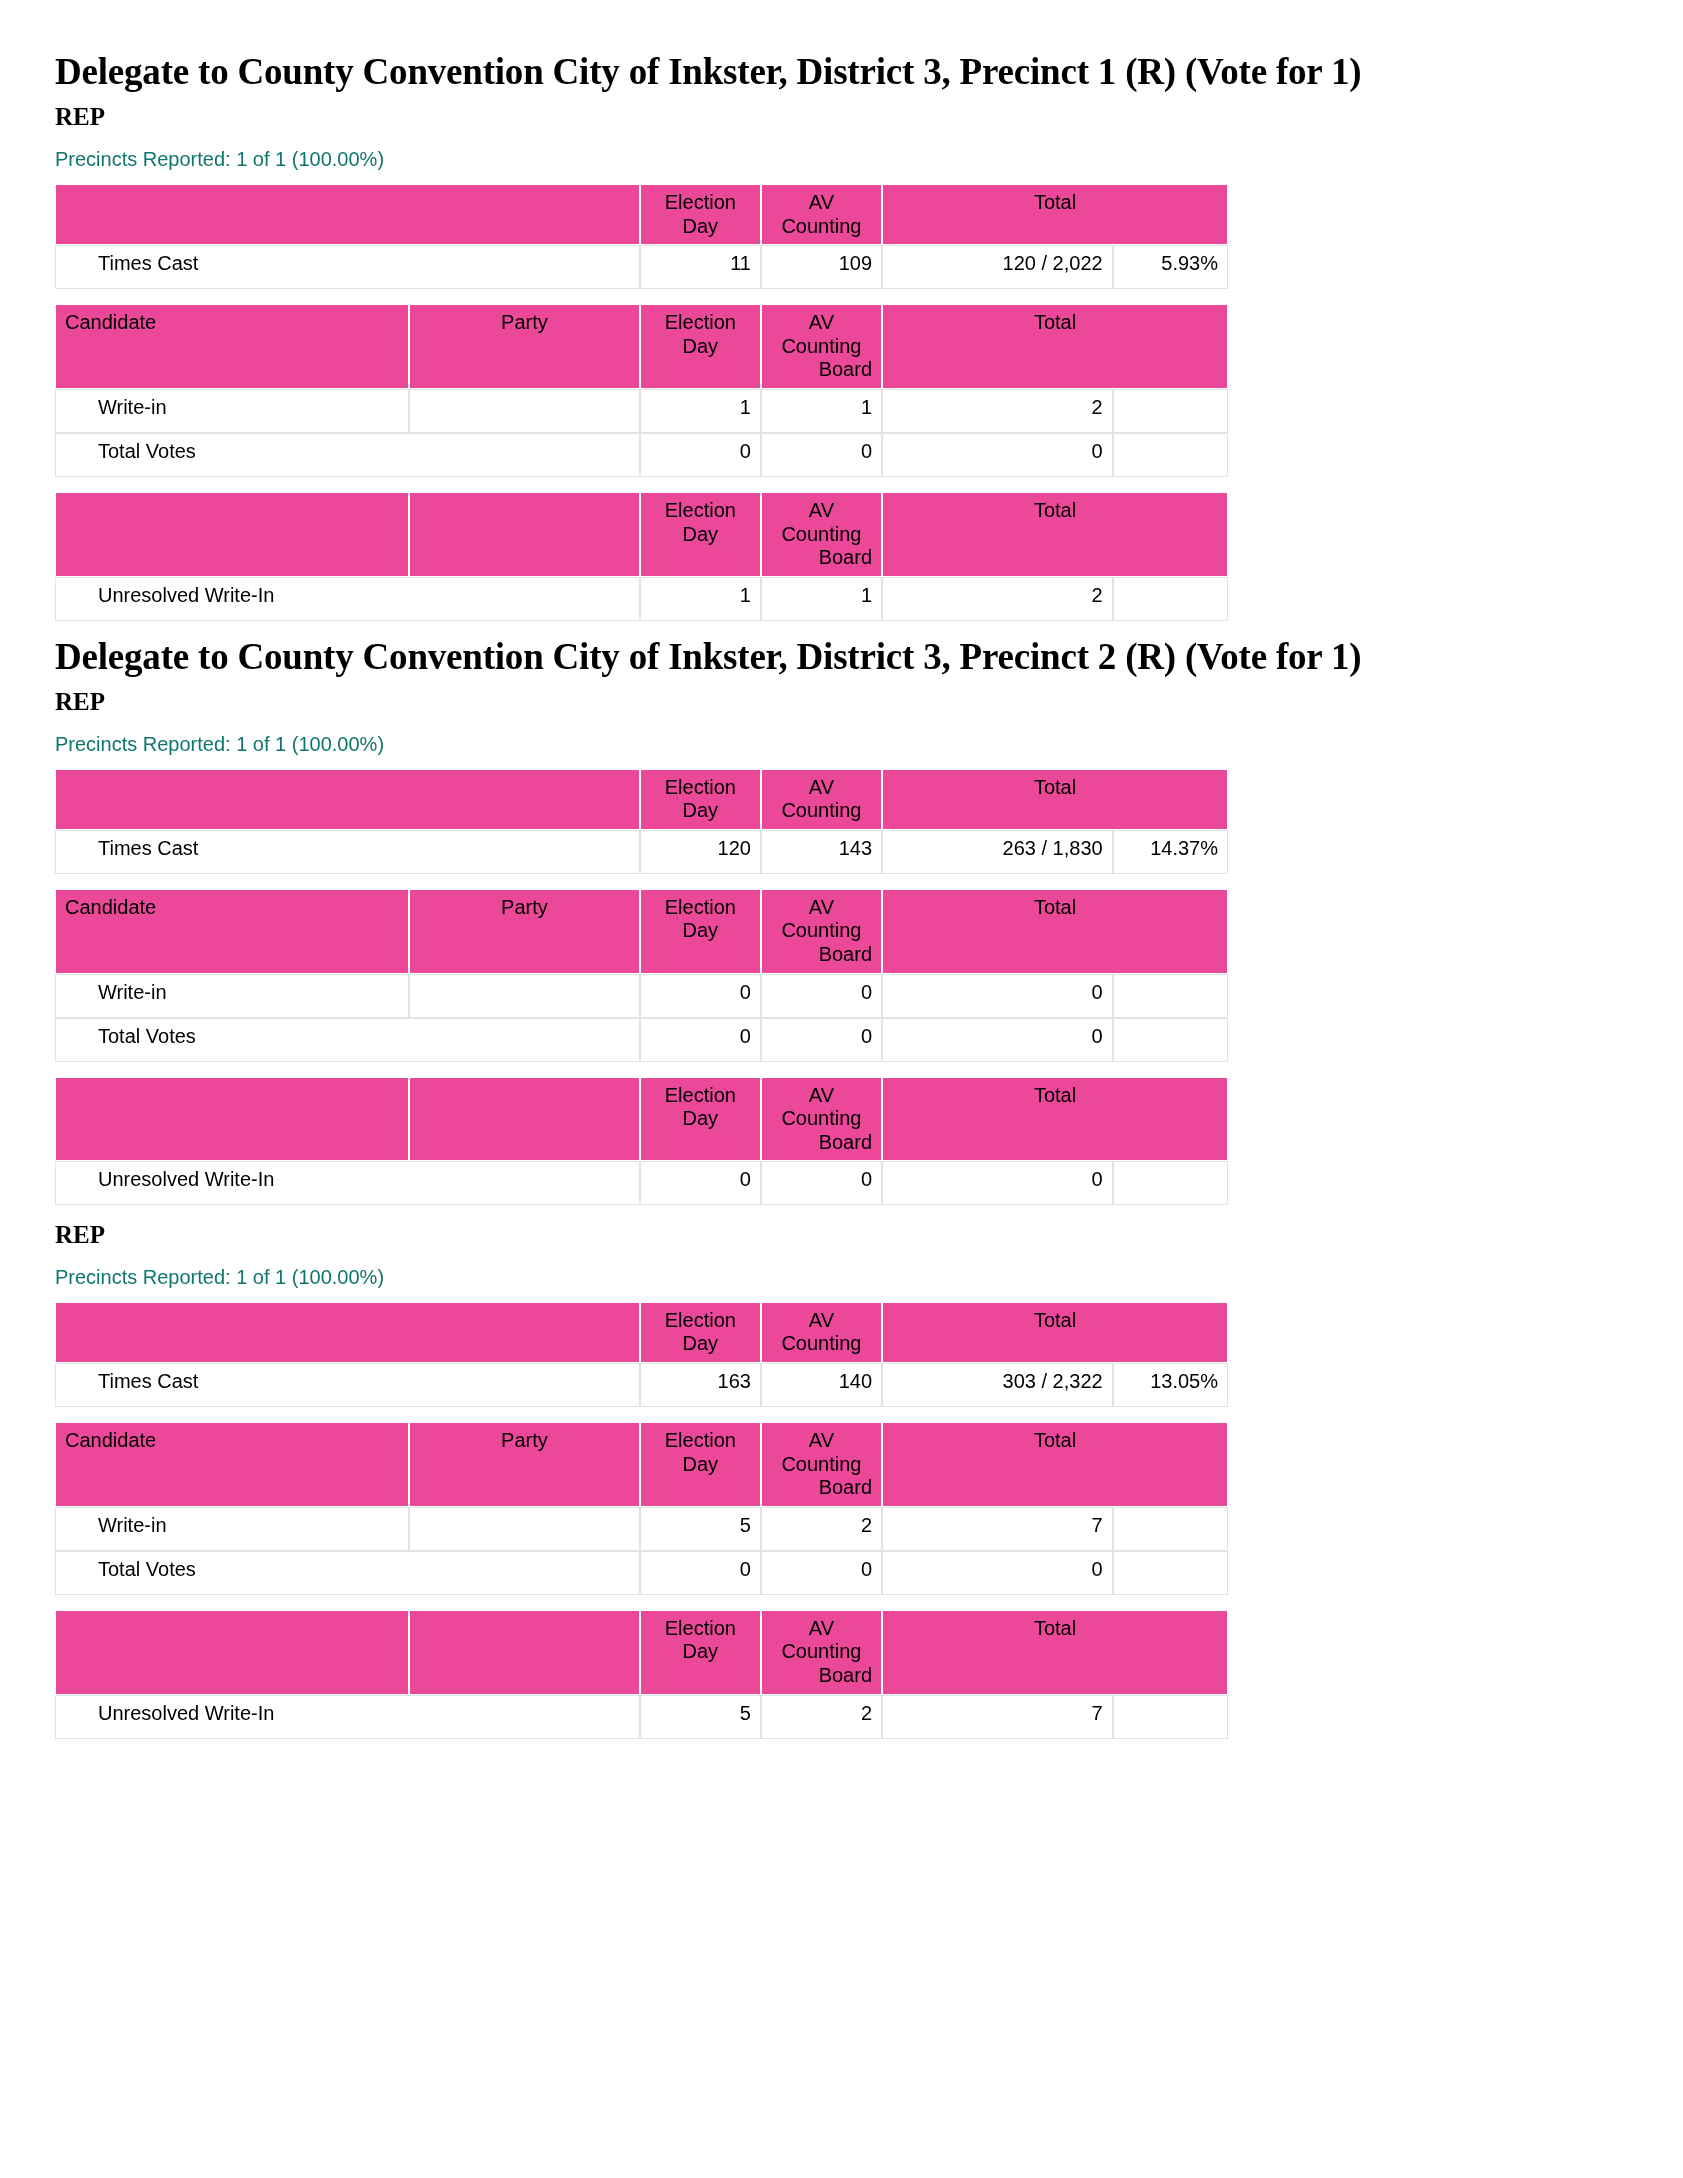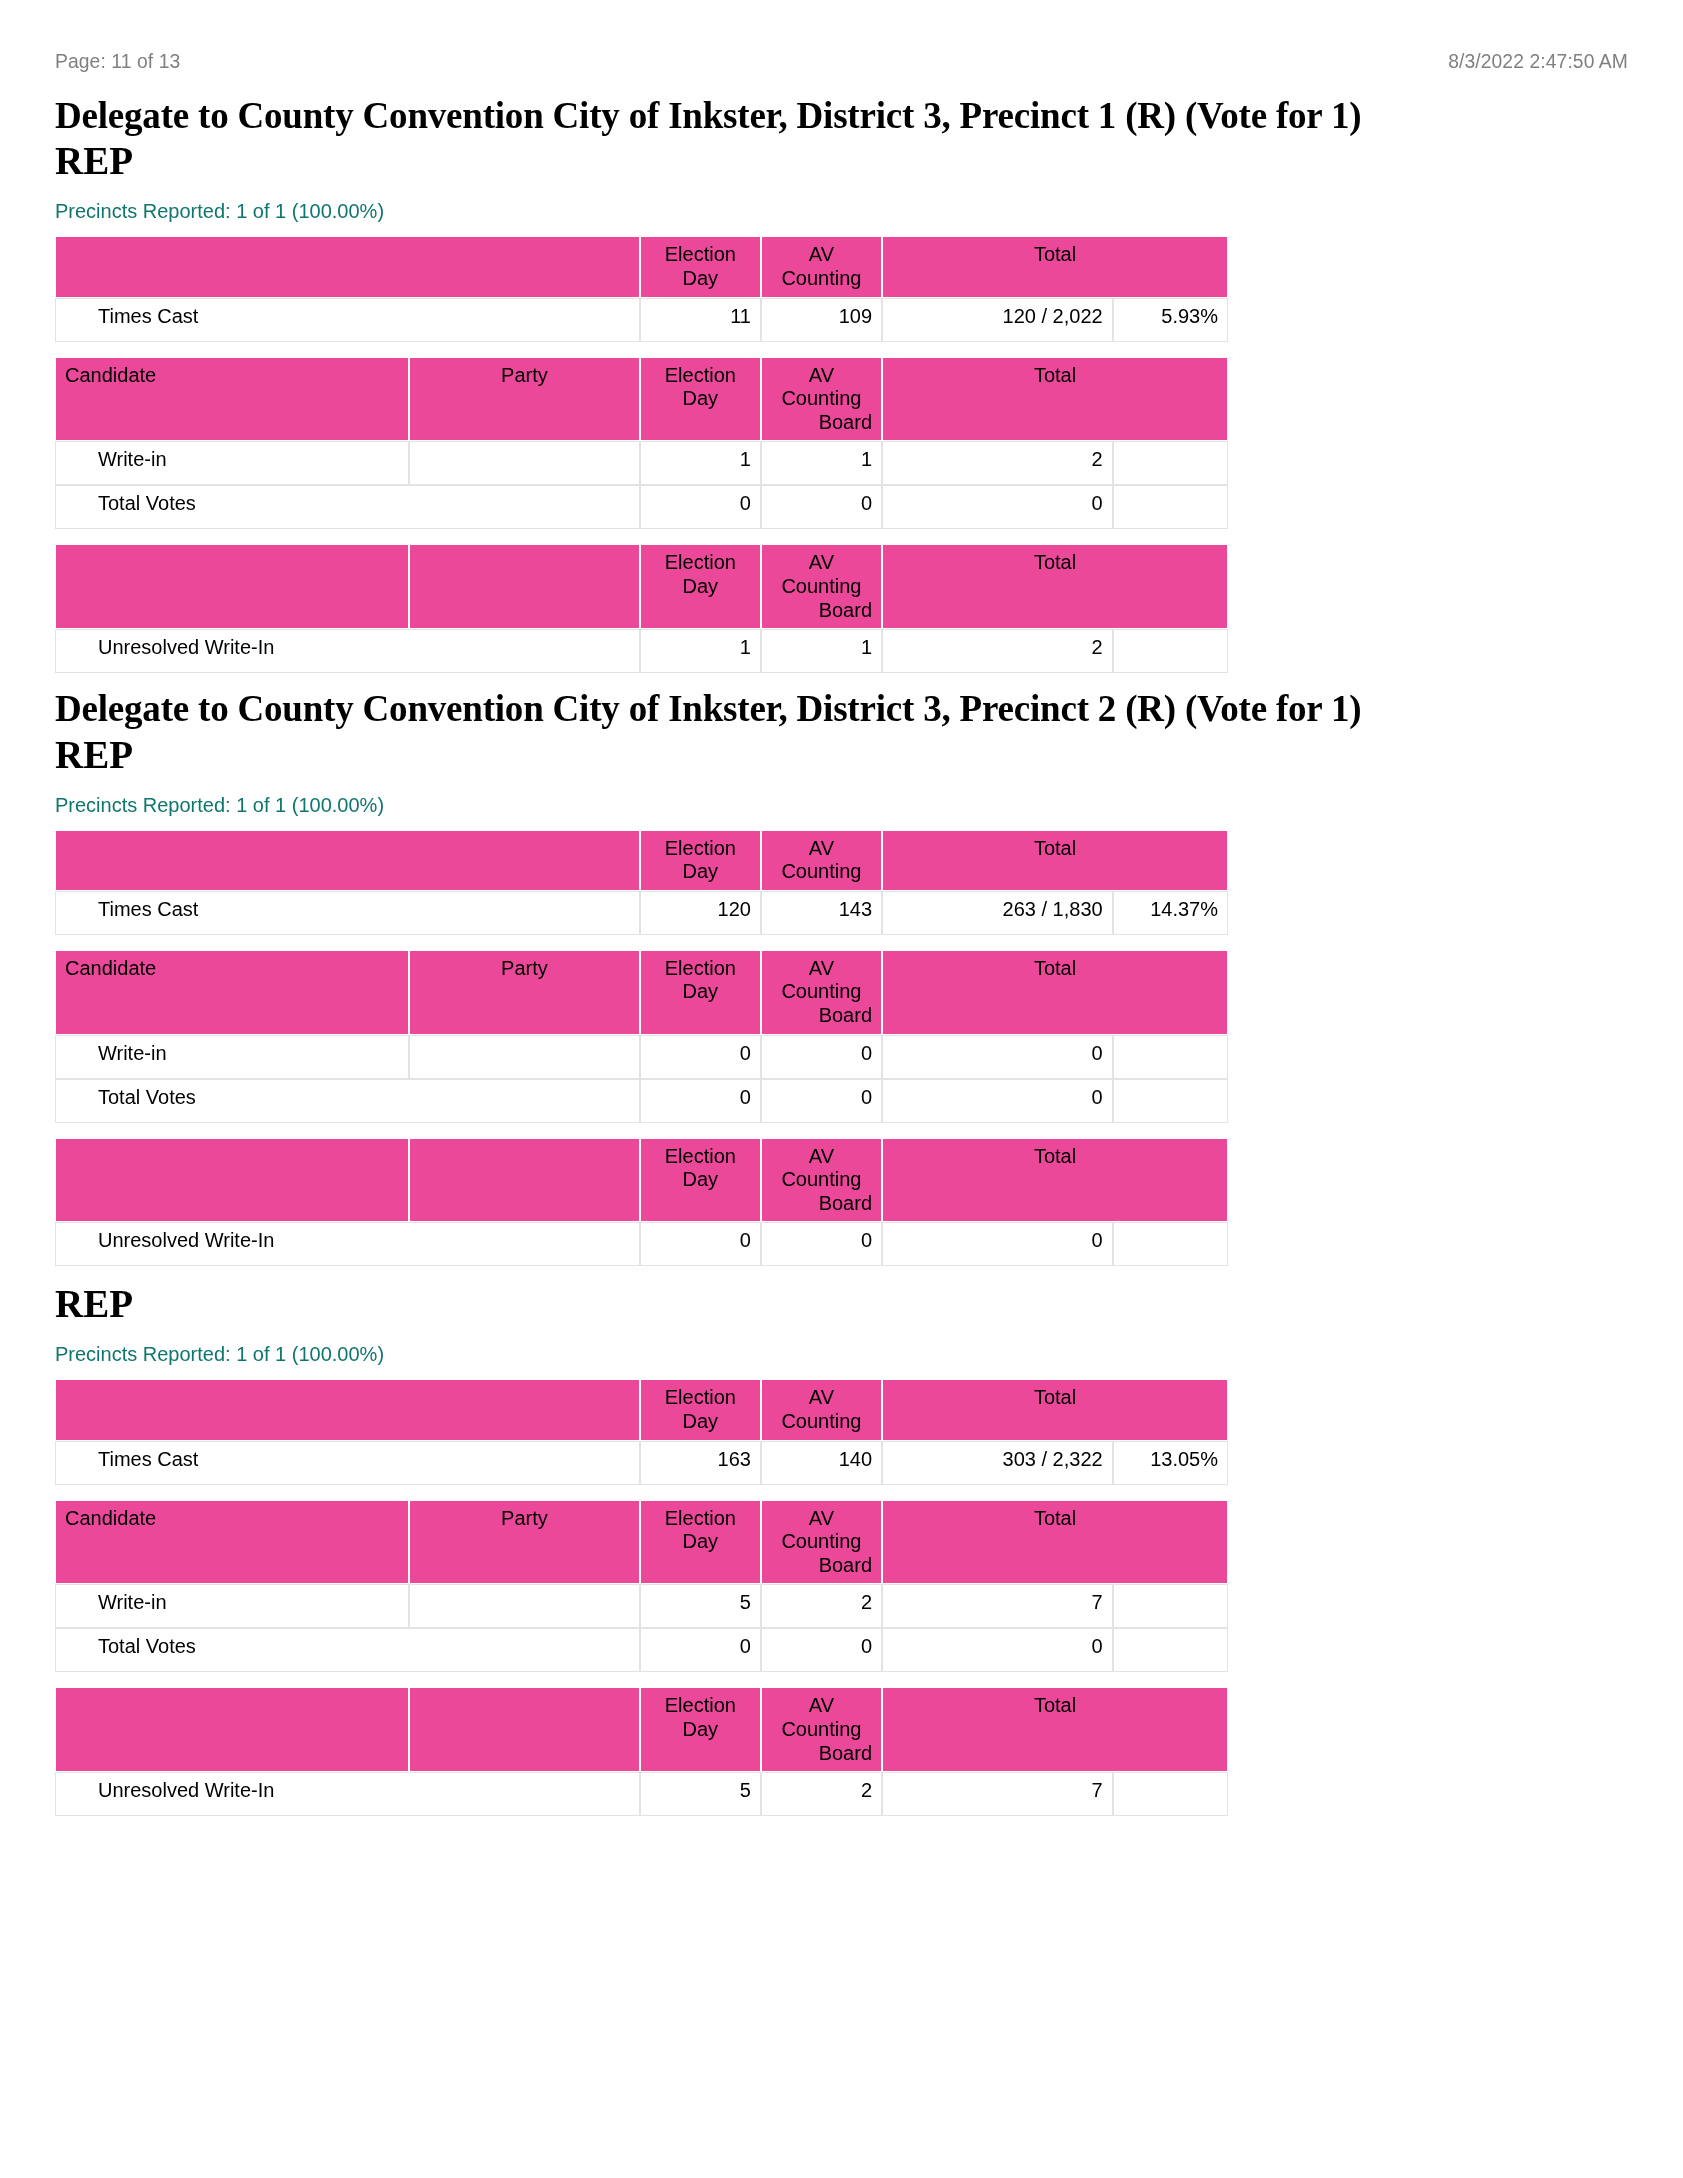--- a/index.html
+++ b/index.html
@@ -41,23 +41,23 @@
     font-weight: bold;
     font-size: 37px;
     line-height: 1.12;
     letter-spacing: -0.2px;
     margin: 0;
     max-width: 1530px;
   }
   .contest-party {
     font-family: "Liberation Serif", serif;
     font-weight: bold;
-    font-size: 39px;
+    font-size: 25px;
     line-height: 1.18;
-    margin: 2px 0 0 0;
+    margin: 10px 0 0 0;
   }
   .precincts-reported {
     font-size: 20px;
     color: #0f766e;
     margin: 16px 0 13px 0;
   }
 
   
   table.rpt {
     border-collapse: separate;
@@ -106,24 +106,20 @@
   col.c-pct     { width: 99px; }
 
   
   col.t-label   { width: 502px; }
 </style>
 </head>
 <body>
 
 <div class="page">
 
-  <div class="page-header">
-    <span>Page: 11 of 13</span>
-    <span>8/3/2022 2:47:50 AM</span>
-  </div>
 
   <div id="contests-root">
       <div class="contest">
         <h1 class="contest-title">Delegate to County Convention City of Inkster, District 3, Precinct 1 (R) (Vote for  1)</h1>
         <h2 class="contest-party">REP</h2>
         <div class="precincts-reported">Precincts Reported: 1 of 1 (100.00%)</div>
         <table class="rpt">
           <colgroup>
             <col class="t-label">
             <col class="c-eday">

